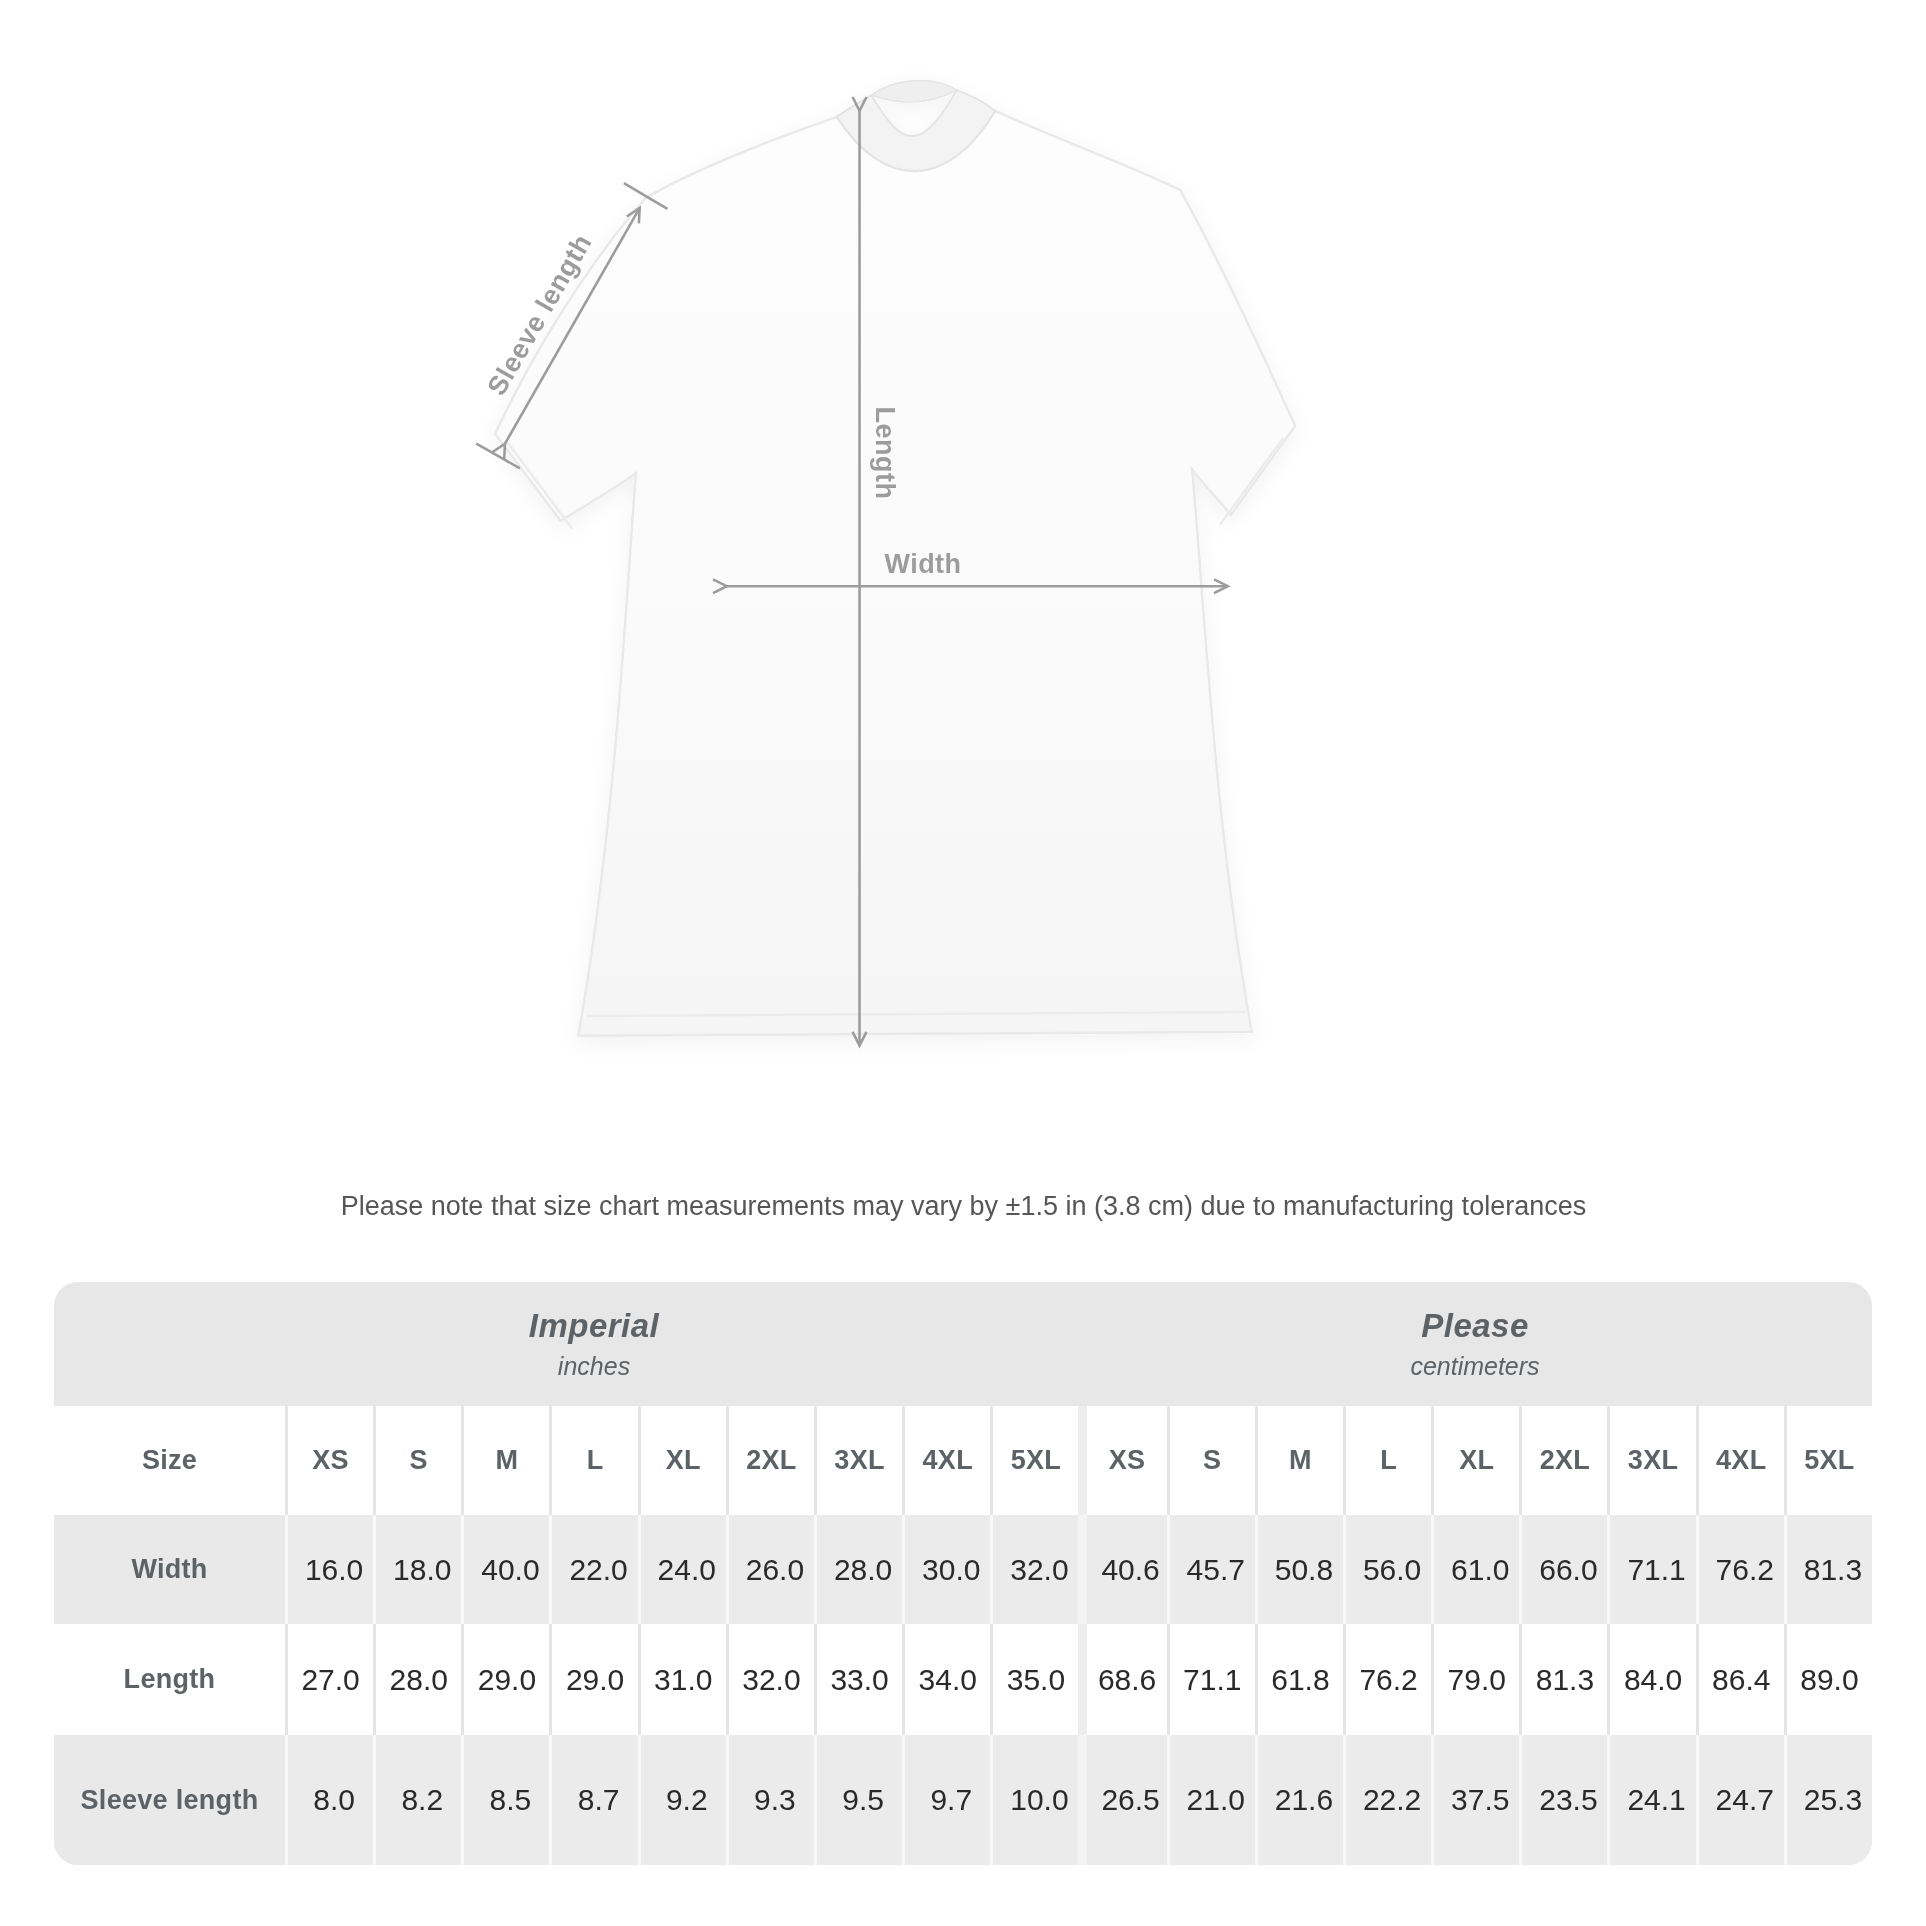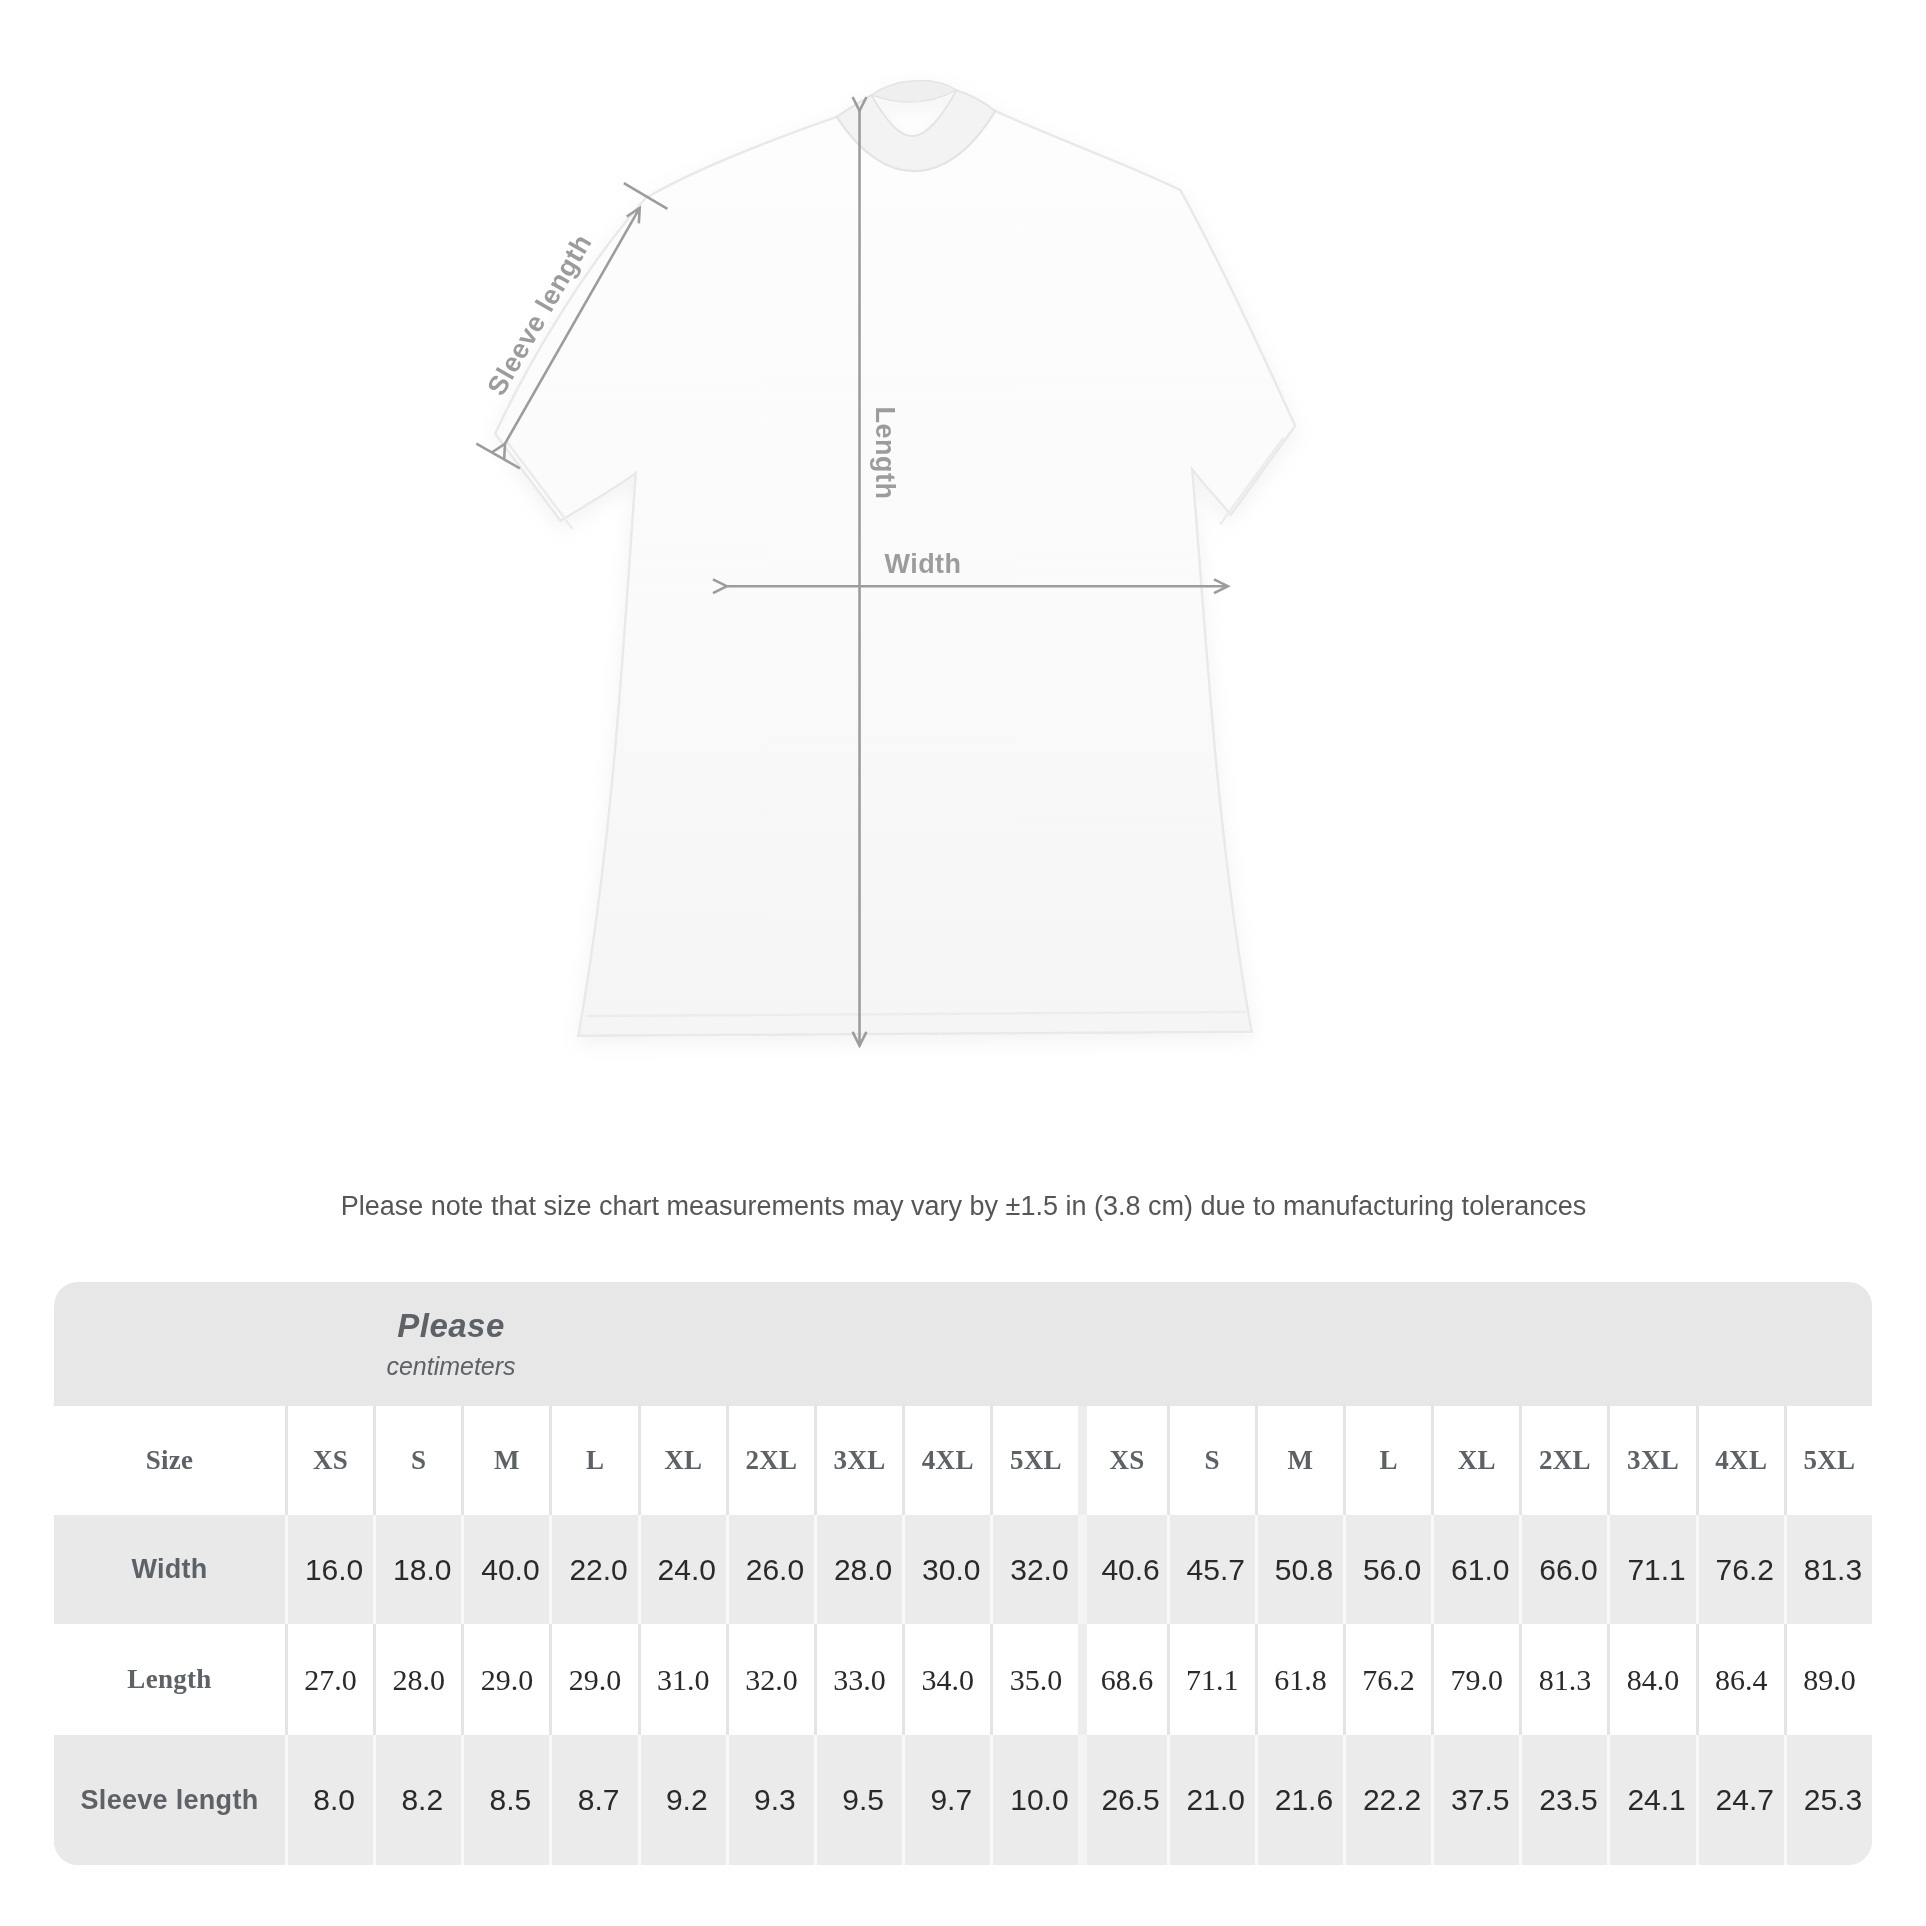--- a/index.html
+++ b/index.html
@@ -58,21 +58,21 @@
   .unit-head.metric{width:794px;}
   .unit-title{font-size:33px;font-weight:bold;font-style:italic;color:var(--header-text);letter-spacing:0.5px;}
   .unit-sub{font-size:25px;font-style:italic;color:var(--header-text);}
 
   .grid{
     position:absolute;left:0;top:124px;right:0;bottom:0;
     display:grid;grid-template-columns:231px repeat(18,1fr);
     grid-template-rows:109px 109px 111px 1fr;
   }
   .cell{display:flex;align-items:center;justify-content:center;white-space:nowrap;}
-  .cell.light{background:var(--row-light);font-family:Liberation Serif, serif;}
+  .cell.light{background:var(--row-light);}
   .cell.shade{background:var(--row-shade);}
   .cell.lbl.shade{background:#e9e9e9;}
   .cell.dc{border-left:3px solid var(--sep-on-light);}
   .cell.dc.shade{border-left-color:var(--sep-on-shade);padding-left:7px;}
   .cell.dc.sect{border-left-width:9px;border-left-color:#ededed;}
   .cell.dc.sect.shade{border-left-color:#f4f4f4;}
   .cell.head,.cell.lbl{font-size:27px;font-weight:bold;color:var(--header-text);letter-spacing:0.3px;}
   .cell.val{font-size:30px;color:var(--value-text);}
 </style>
 </head>
@@ -130,20 +130,24 @@
   </svg>
 
   <div class="dim-label rot-sleeve" style="left:540px;top:315px;">Sleeve length</div>
   <div class="dim-label rot-length" style="left:884px;top:453px;">Length</div>
   <div class="dim-label" style="left:923px;top:564px;">Width</div>
 
   <div class="page-subtitle">Please note that size chart measurements may vary by ±1.5 in (3.8 cm) due to manufacturing tolerances</div>
 
   <div class="size-table">
     <div class="units">
+      <div class="unit-head imperial">
+        <div class="unit-title">Imperial</div>
+        <div class="unit-sub">inches</div>
+      </div>
       <div class="unit-head metric">
         <div class="unit-title">Please</div>
         <div class="unit-sub">centimeters</div>
       </div>
     </div>
     <div class="grid" id="size-grid">
         <div class="cell lbl light">Size</div>
         <div class="cell dc light head">XS</div>
         <div class="cell dc light head">S</div>
         <div class="cell dc light head">M</div>

